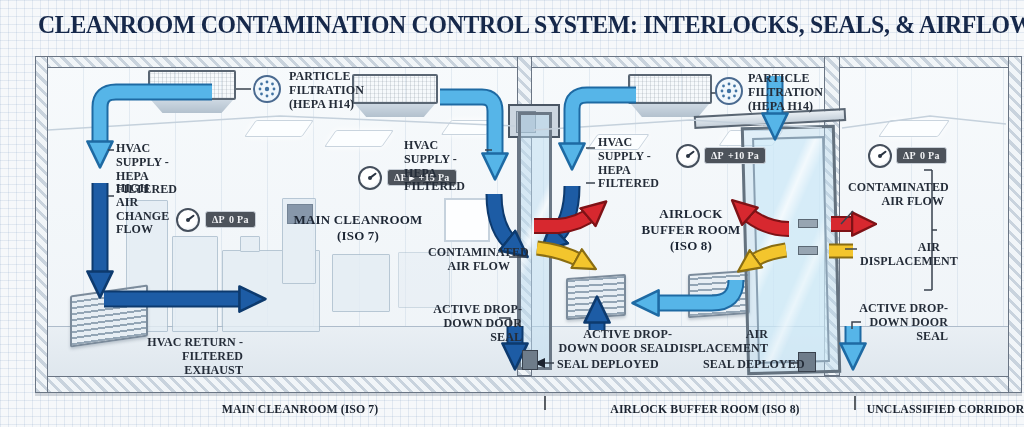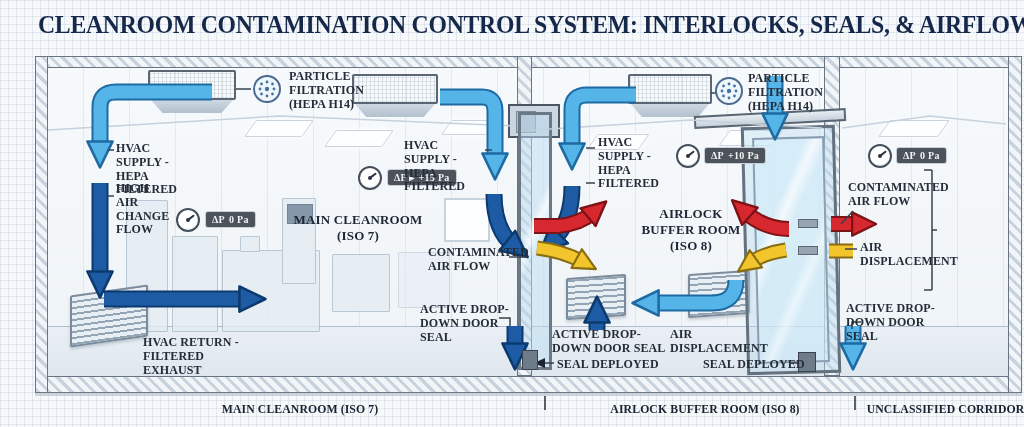--- a/index.html
+++ b/index.html
@@ -117,21 +117,21 @@
     position:absolute;z-index:6;display:flex;align-items:center;gap:4px;
     background:var(--badge-bg,#4d535b);border:1.5px solid #c8cfd7;border-radius:3px;
     padding:2px 6px;color:var(--badge-text,#f1f2f4);
     font-size:10px;font-weight:bold;white-space:nowrap;letter-spacing:.3px;
   }
   .lbl{
     position:absolute;z-index:6;
     font-size:12px;font-weight:bold;line-height:1.15;
     color:var(--label-text,#242c38);letter-spacing:.1px;
   }
-  .lbl-c{text-align:left;}
+  .lbl-c{text-align:right;}
   .room-title{position:absolute;z-index:6;text-align:center;color:#1d2634;
     font-size:13.5px;font-weight:bold;letter-spacing:.2px;line-height:1.18;
     transform:scaleX(.96);}
   .foot{
     position:absolute;z-index:6;text-align:center;
     font-size:12.5px;font-weight:bold;color:#1a222e;
     transform:scaleX(.94);letter-spacing:.1px;white-space:nowrap;
   }
   .picon{position:absolute;z-index:6;width:30px;height:30px;}
 </style>

